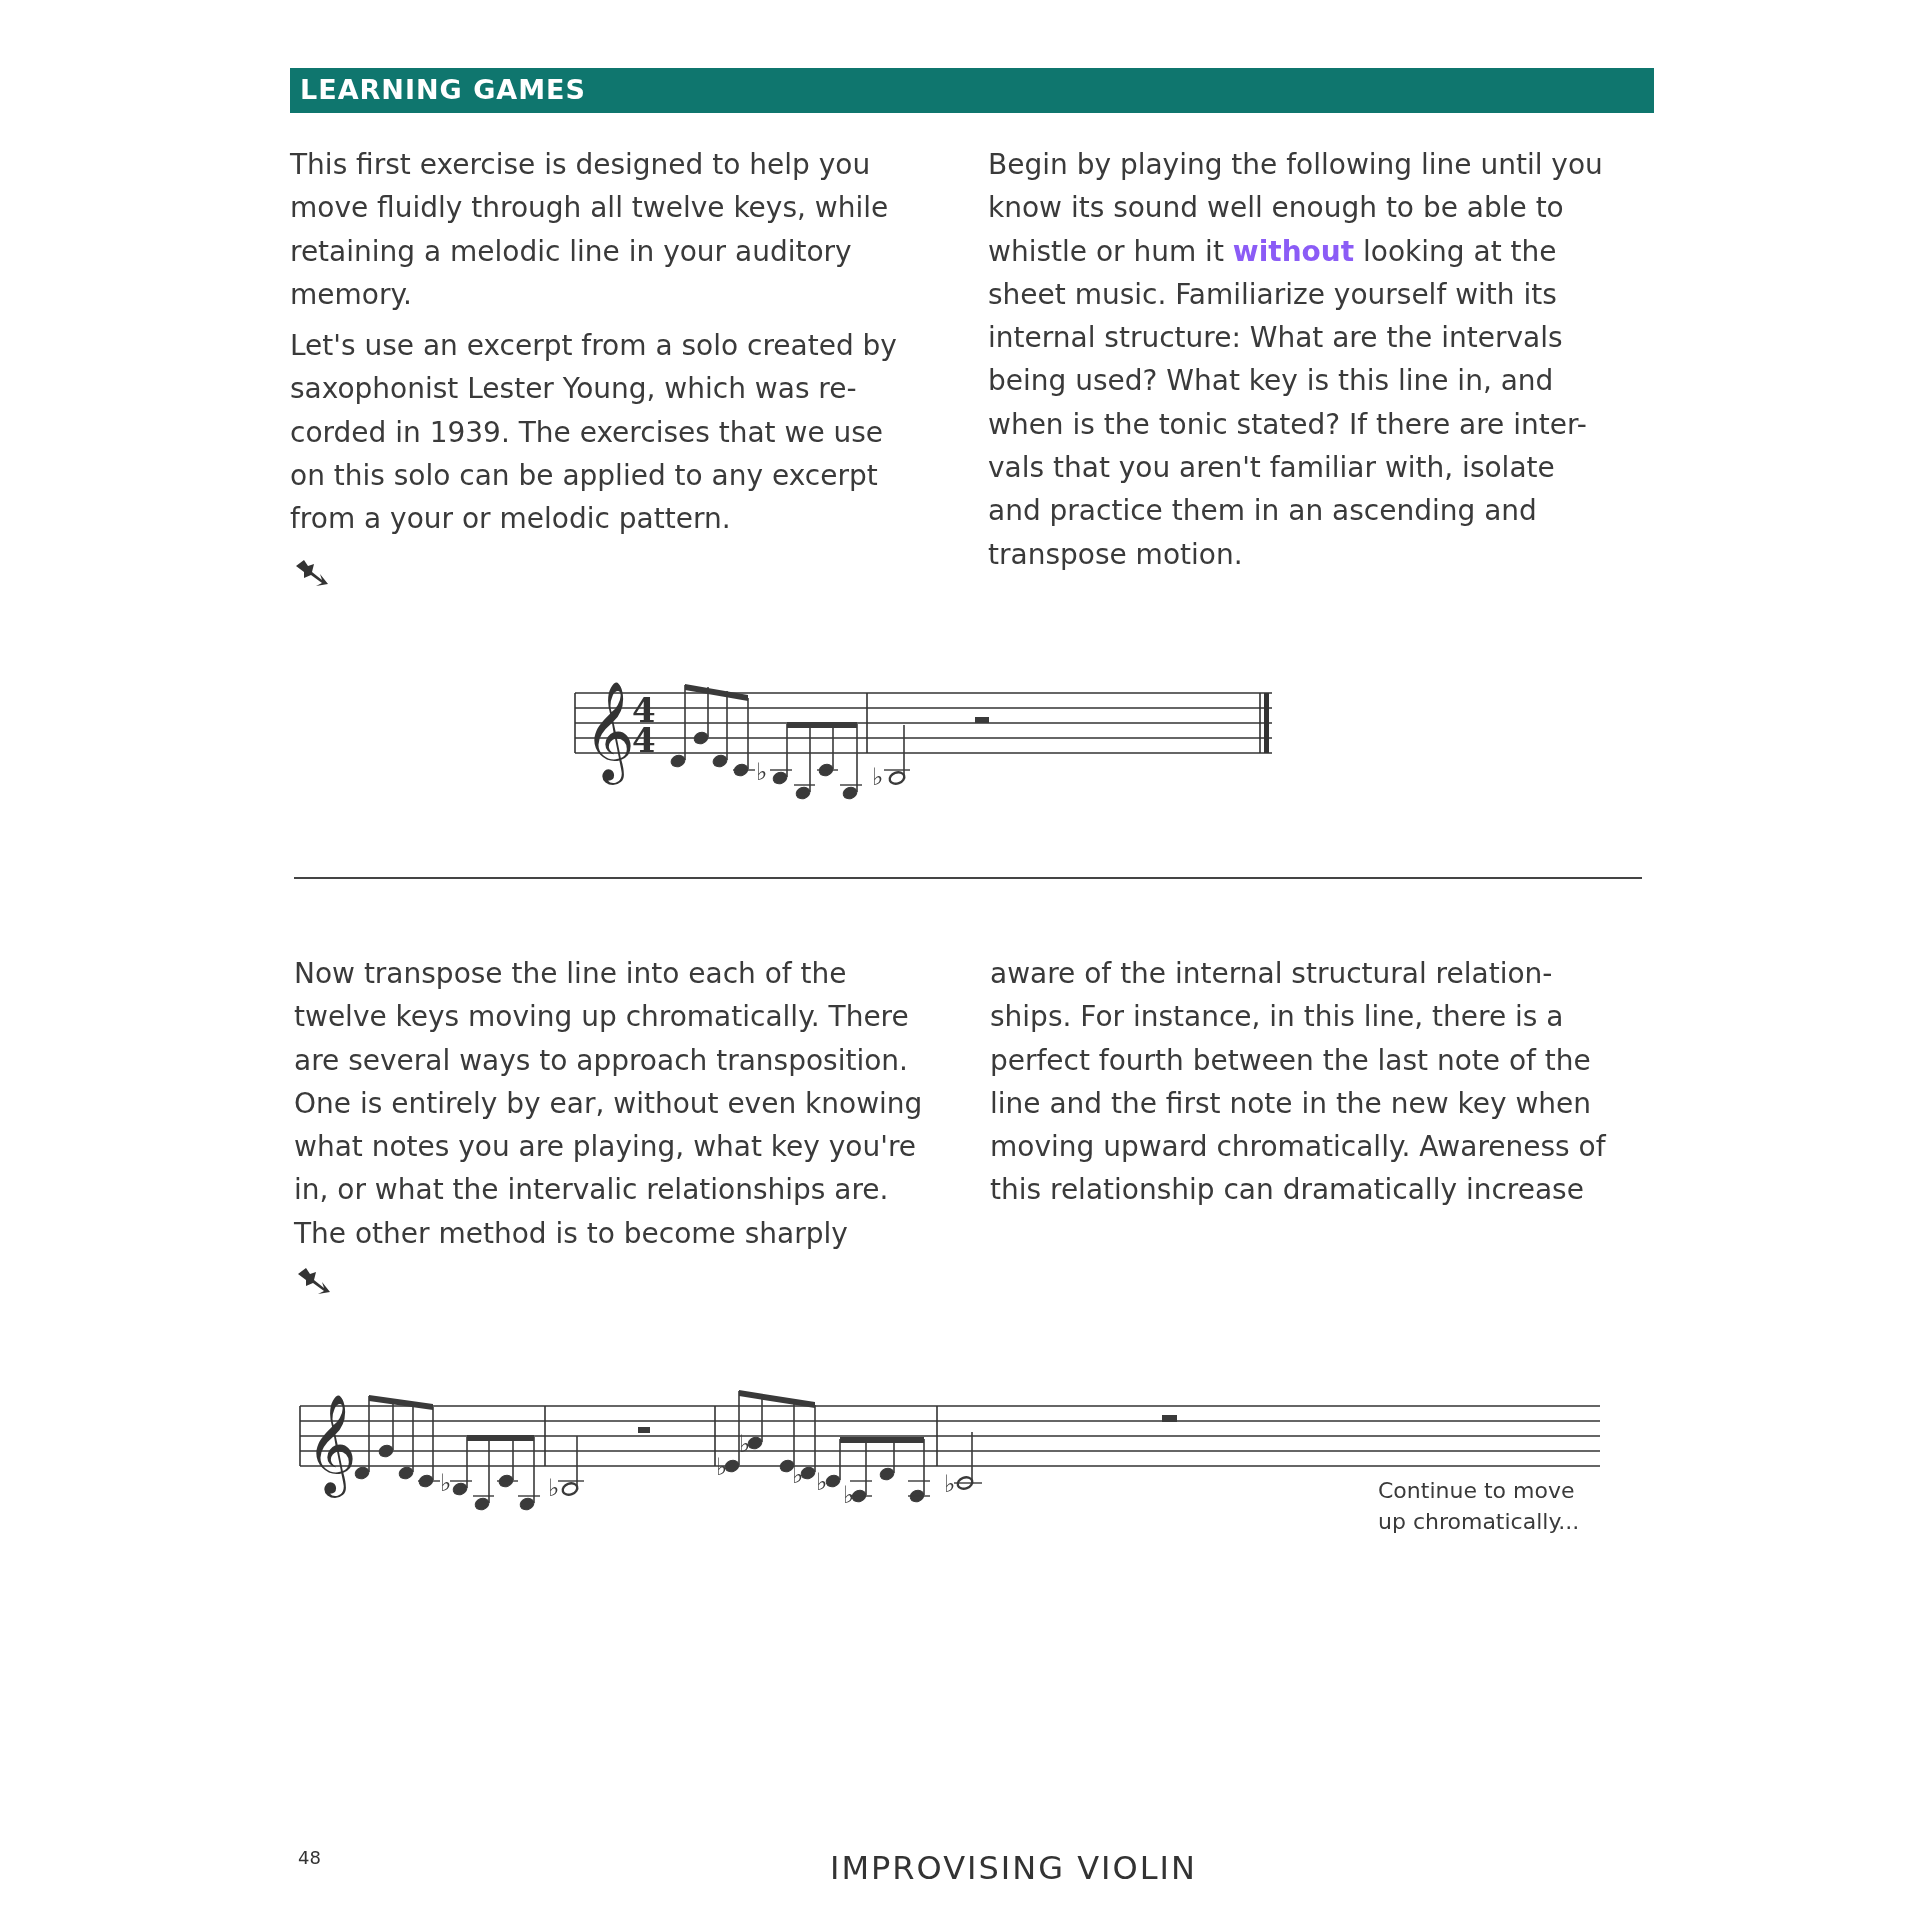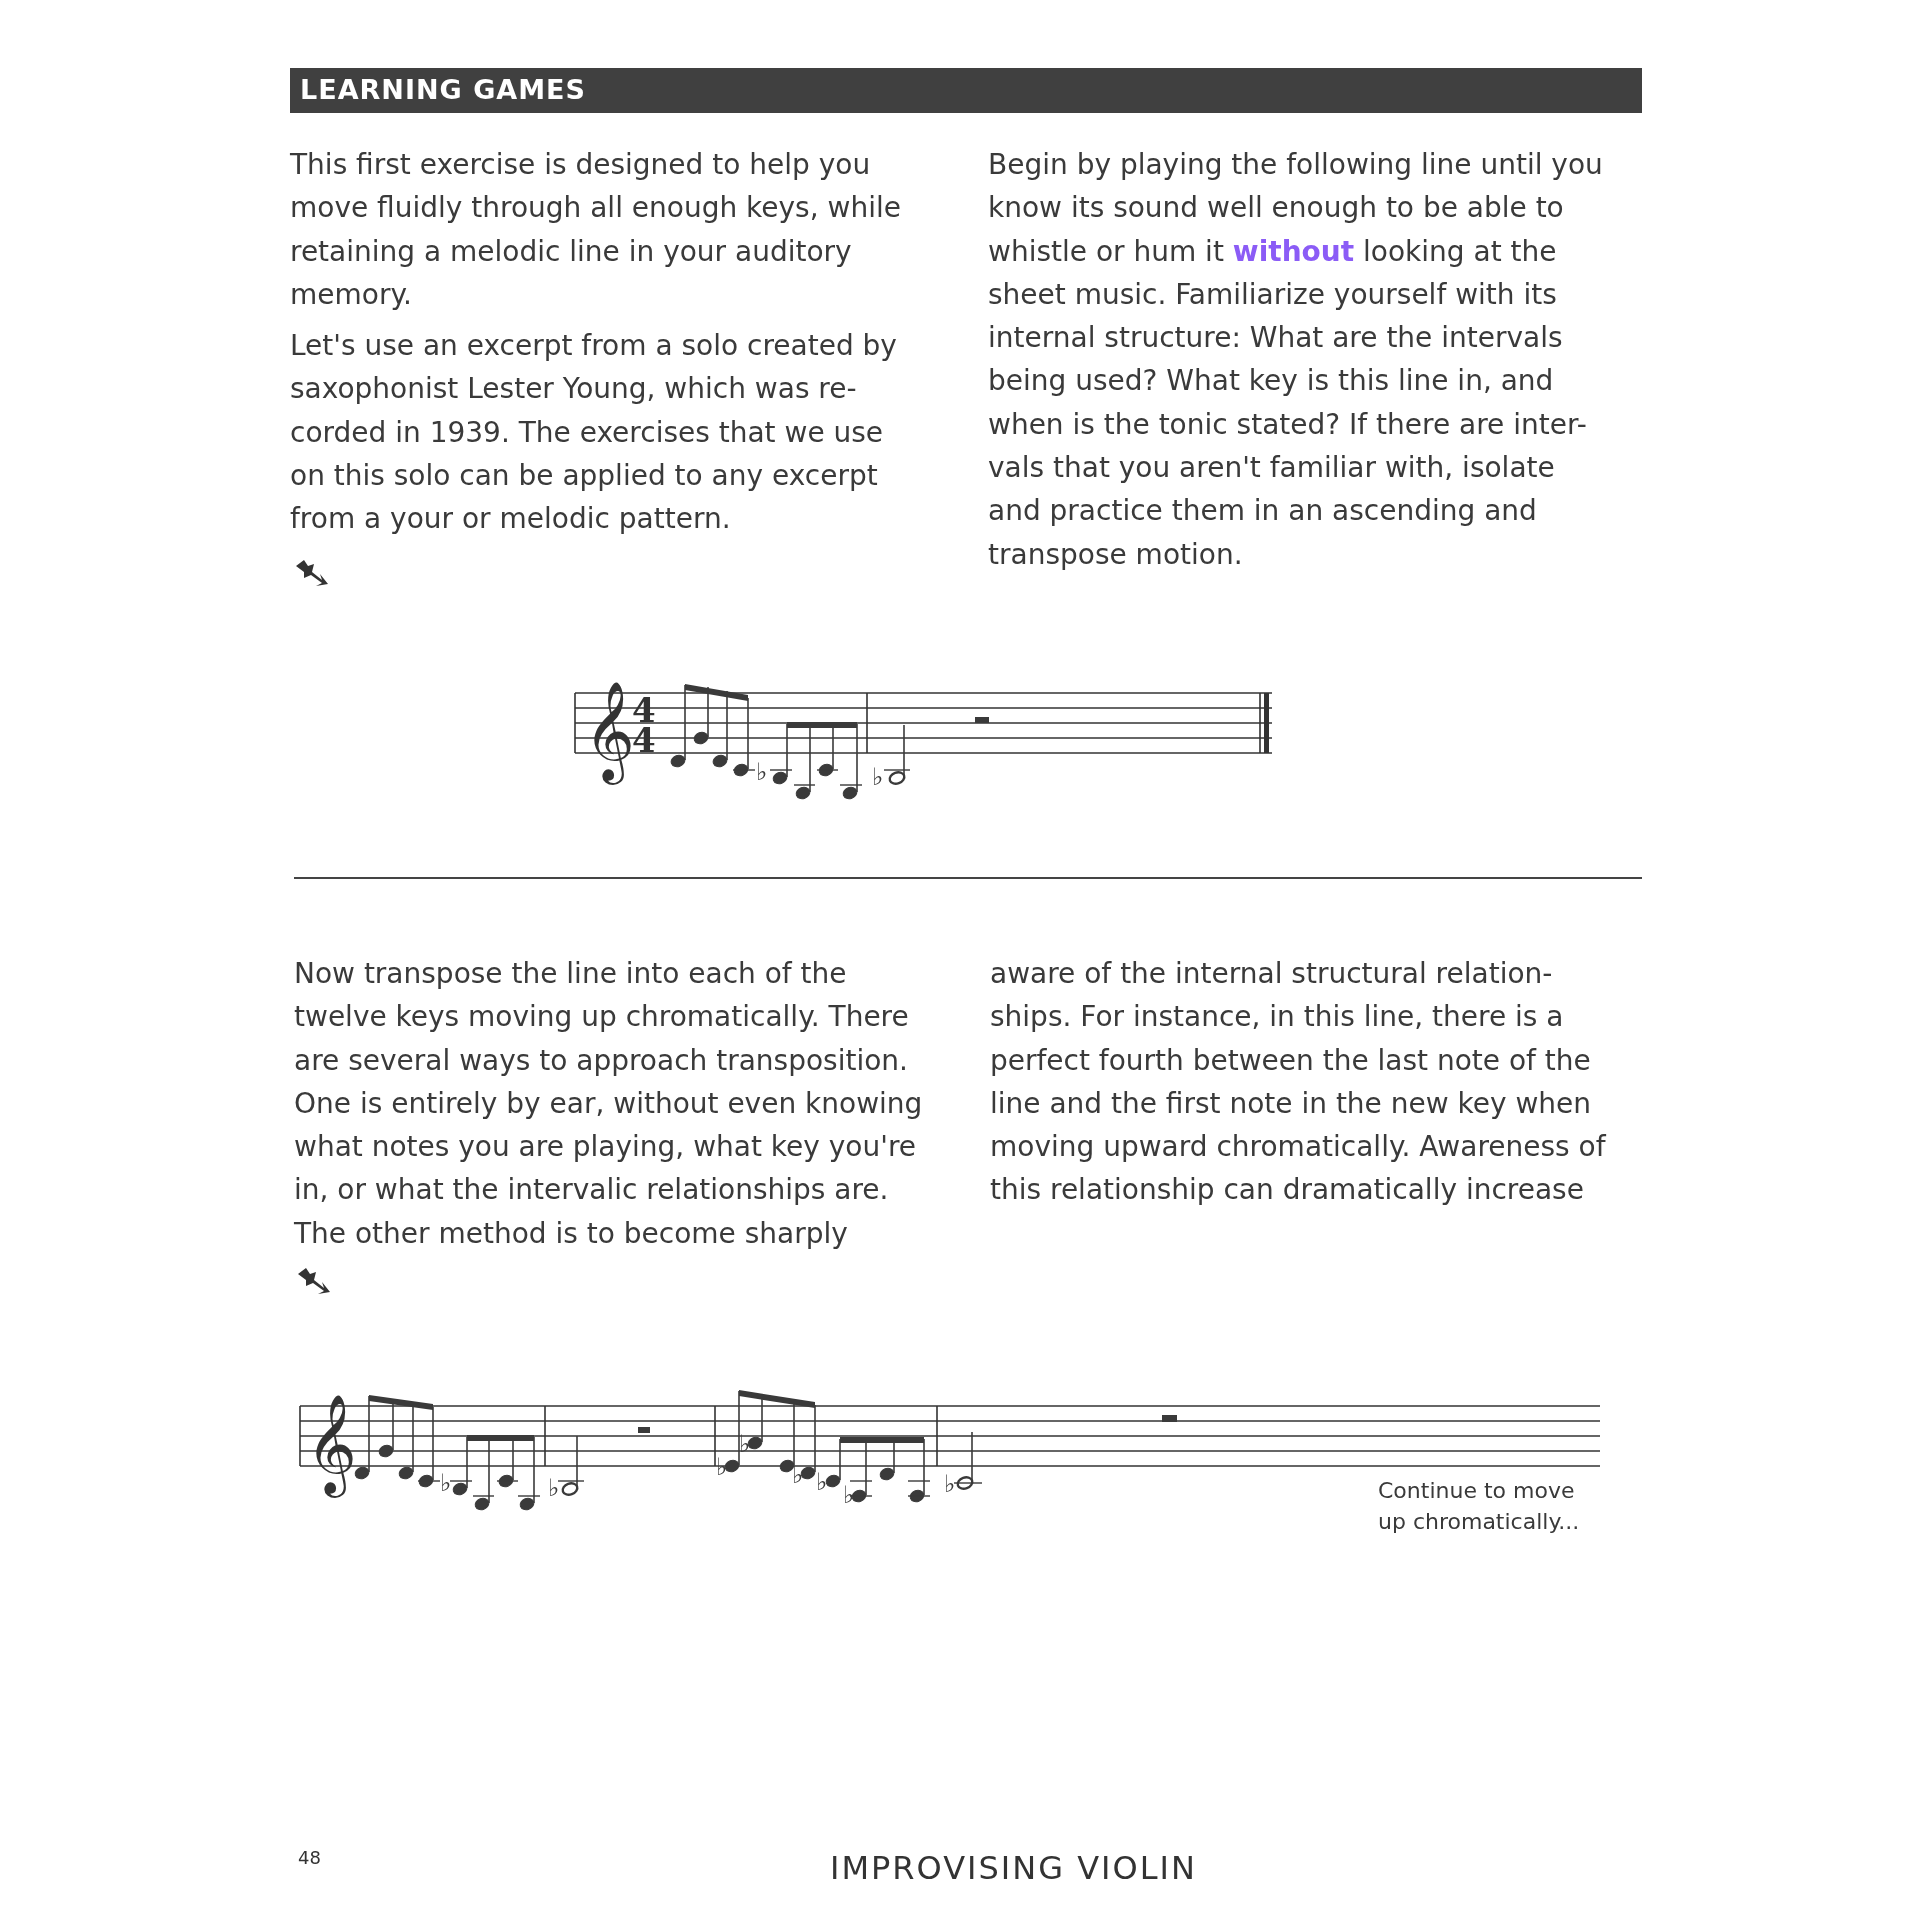--- a/index.html
+++ b/index.html
@@ -1,19 +1,19 @@
 <!DOCTYPE html>
 <html><head>
 <meta charset="utf-8">
 <style>
   html, body { margin:0; padding:0; background:#ffffff; }
   body { width:1920px; height:1920px; position:relative; overflow:hidden;
          font-family:"DejaVu Sans", sans-serif; color:#3a3a3a; }
   .header-bar { position:absolute; left:290px; top:68px; width:1352px; height:45px;
-         background:#404040; }
+         background:#0f766e;padding-left:12px; }
   .header-title { position:absolute; left:10px; top:6px; color:#ffffff;
          font-family:"DejaVu Sans", sans-serif; font-weight:bold; font-size:27px;
          letter-spacing:1px; }
   .col { position:absolute; font-size:28px; line-height:43.3px; color:#3a3a3a; }
   .col p { margin:0; }
   .col p + p { margin-top:8px; }
   .col1 { left:290px; top:143px; width:660px; }
   .col2 { left:988px; top:143px; width:660px; }
   .col3 { left:294px; top:952px; width:660px; }
   .col4 { left:990px; top:952px; width:660px; }
@@ -33,21 +33,21 @@
 </head>
 <body>
 
 <div class="header-bar">
   <span class="header-title">LEARNING GAMES</span>
 </div>
 
 <div class="col col1">
   <p>
     <span class="line">This first exercise is designed to help you</span>
-    <span class="line">move fluidly through all enough keys, while</span>
+    <span class="line">move fluidly through all twelve keys, while</span>
     <span class="line">retaining a melodic line in your auditory</span>
     <span class="line">memory.</span>
   </p>
   <p>
     <span class="line">Let's use an excerpt from a solo created by</span>
     <span class="line">saxophonist Lester Young, which was re-</span>
     <span class="line">corded in 1939. The exercises that we use</span>
     <span class="line">on this solo can be applied to any excerpt</span>
     <span class="line">from a your or melodic pattern.</span>
   </p>

